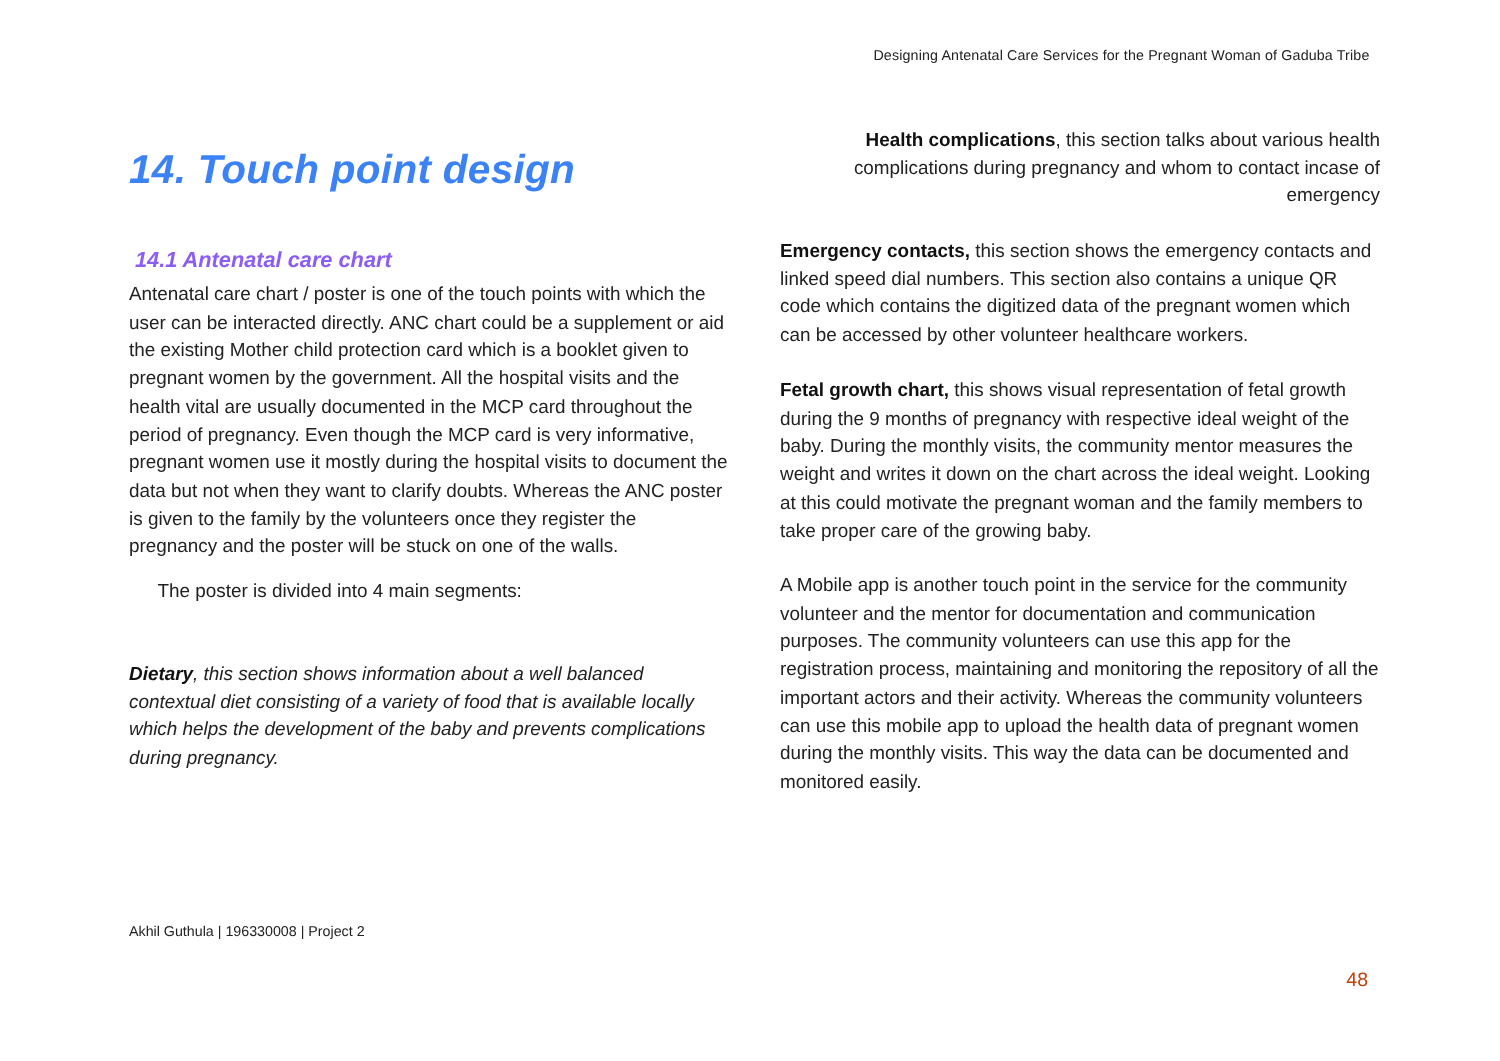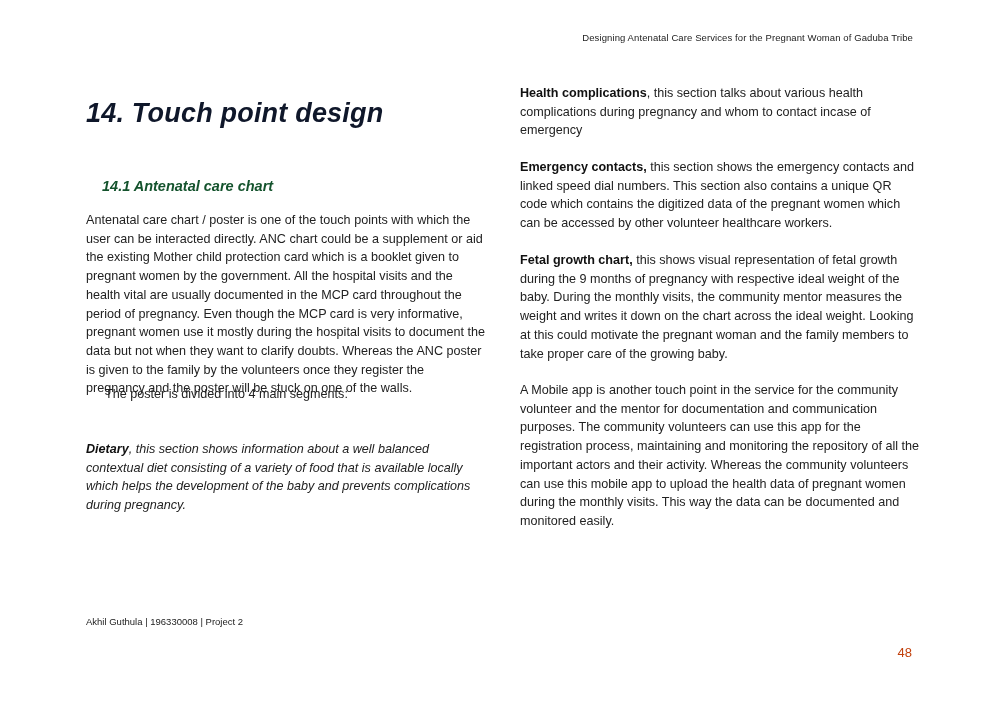--- a/index.html
+++ b/index.html
@@ -37,29 +37,29 @@
   }
   .col-left { left: 86px; }
   .col-right { left: 520px; }
   .page-title {
     position: absolute;
     top: 98px; left: 0;
     margin: 0;
     font-size: 27px;
     font-style: italic;
     font-weight: bold;
-    color: #0f172a;
+    color: #3b82f6;
     letter-spacing: 0.2px;
   }
   .section-heading {
-    margin: 16px;
+    margin: 4px;
     font-size: 14.5px;
     font-style: italic;
     font-weight: bold;
-    color: #14532d;
+    color: #8b5cf6;
     line-height: 18px;
   }
   p {
     margin: 0;
     font-size: 12.6px;
     line-height: 18.7px;
     color: #222;
   }
   p b { font-weight: bold; color: #111; }
   .block { position: absolute; left: 0; width: 400px; }
@@ -80,21 +80,21 @@
   <div class="block" style="top:385px;margin-left:19px;">
     <p>The poster is divided into 4 main segments:</p>
   </div>
 
   <div class="block" style="top:440px;font-style:italic;">
     <p><b>Dietary</b><span>, this section shows information about a well balanced contextual diet consisting of a variety of food that is available locally which helps the development of the baby and prevents complications during pregnancy.</span></p>
   </div>
 </div>
 
 <div class="col col-right">
-  <div class="block" style="top:84px;">
+  <div class="block" style="top:84px;text-align:right;">
     <p><b>Health complications</b><span>, this section talks about various health complications during pregnancy and whom to contact incase of emergency</span></p>
   </div>
 
   <div class="block" style="top:158px;">
     <p><b>Emergency contacts,</b><span> this section shows the emergency contacts and linked speed dial numbers. This section also contains a unique QR code which contains the digitized data of the pregnant women which can be accessed by other volunteer healthcare workers.</span></p>
   </div>
 
   <div class="block" style="top:251px;">
     <p><b>Fetal growth chart,</b><span> this shows visual representation of fetal growth during the 9 months of pregnancy with respective ideal weight of the baby. During the monthly visits, the community mentor measures the weight and writes it down on the chart across the ideal weight. Looking at this could motivate the pregnant woman and the family members to take proper care of the growing baby.</span></p>
   </div>

